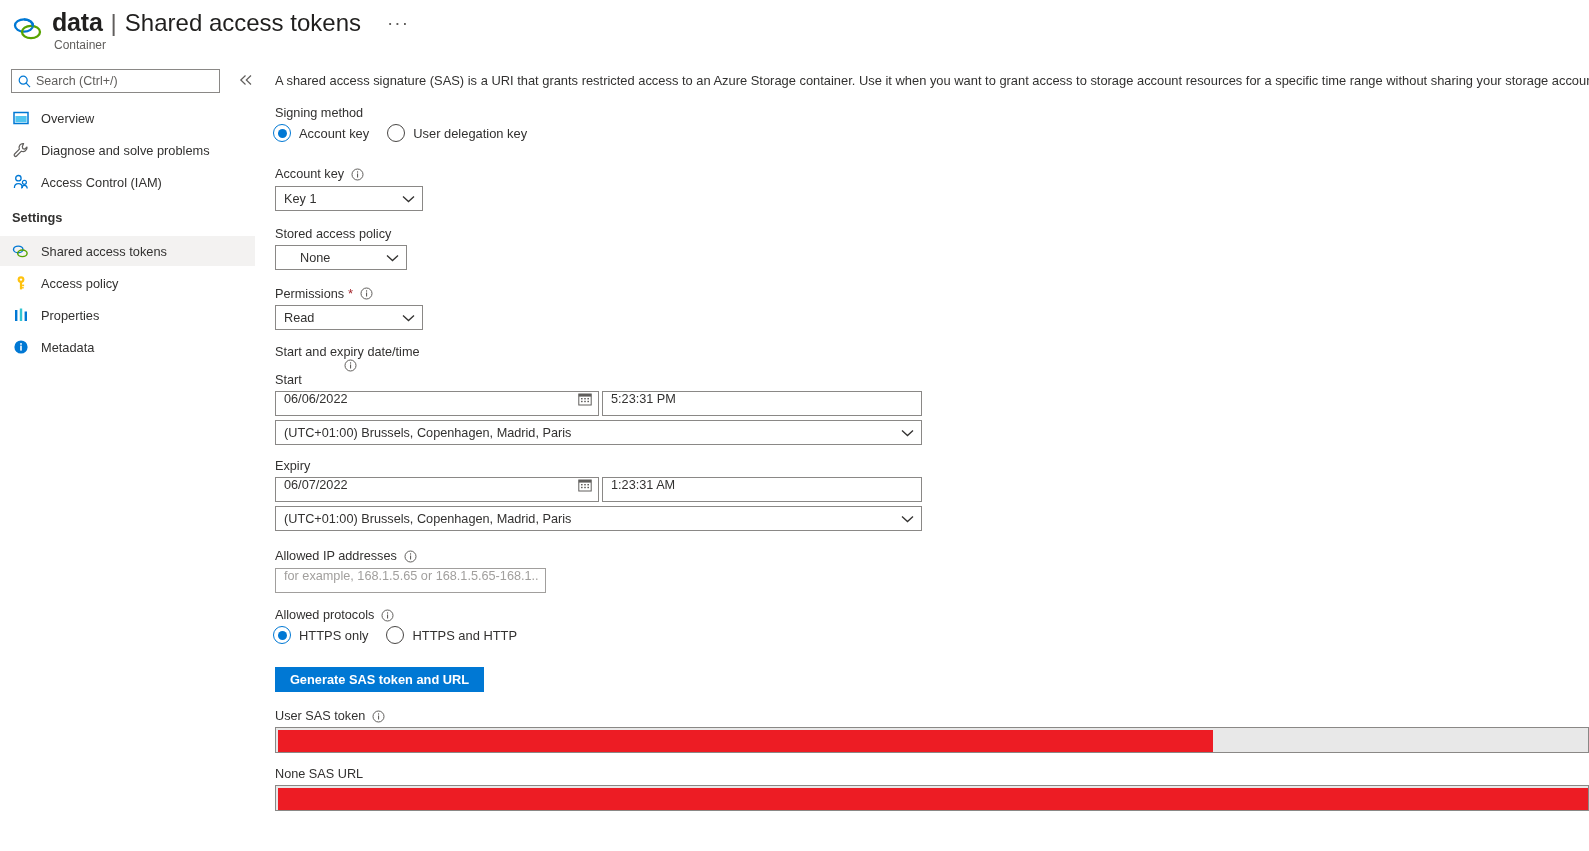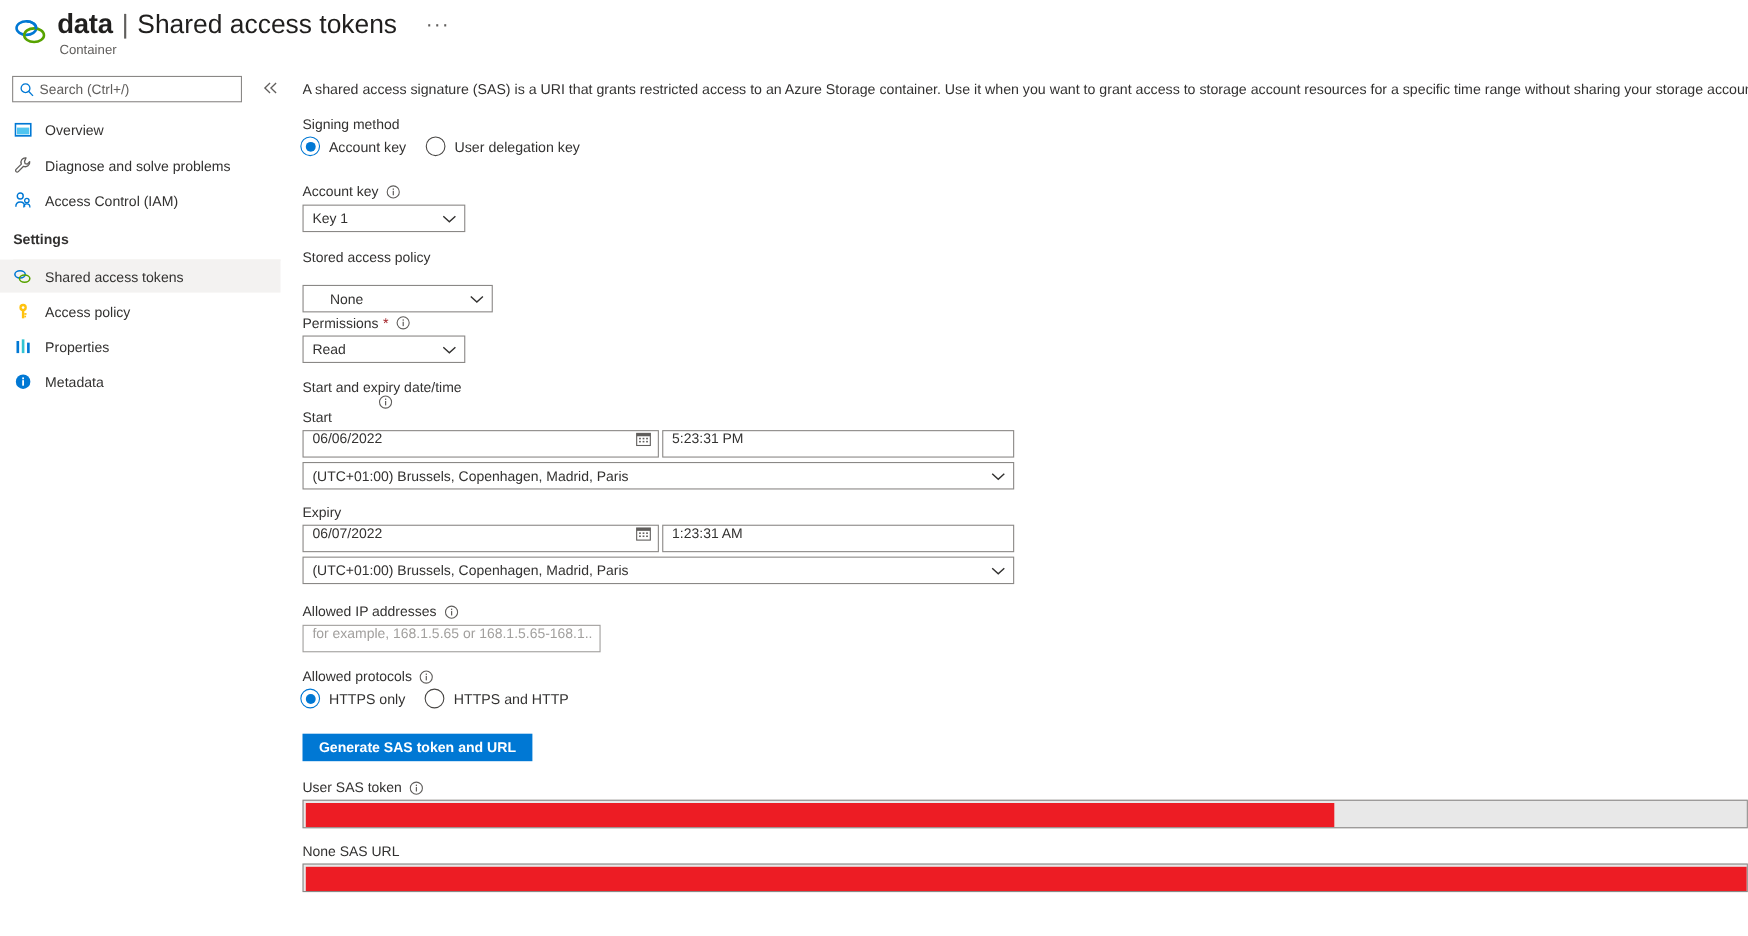--- a/index.html
+++ b/index.html
@@ -432,21 +432,21 @@
     <span class="chev">
       <svg width="13" height="8" viewBox="0 0 13 8">
           <polyline points="1,1.6 6.5,6.6 12,1.6" fill="none" stroke="#323130" stroke-width="1.3"></polyline>
         </svg>
     </span>
   </div>
 
   <div class="field-label" style="left:13px; top:165px;">
     <span>Stored access policy</span>
   </div>
-  <div class="select-box" style="left:13px; top:197px; width:173px;padding-left:24px;">
+  <div class="select-box" style="left:13px; top:183px; width:132px;padding-left:24px;">
     <span>None</span>
     <span class="chev">
       <svg width="13" height="8" viewBox="0 0 13 8">
           <polyline points="1,1.6 6.5,6.6 12,1.6" fill="none" stroke="#323130" stroke-width="1.3"></polyline>
         </svg>
     </span>
   </div>
 
   <div class="field-label" style="left:13px; top:224px;">
     <span>Permissions</span>

